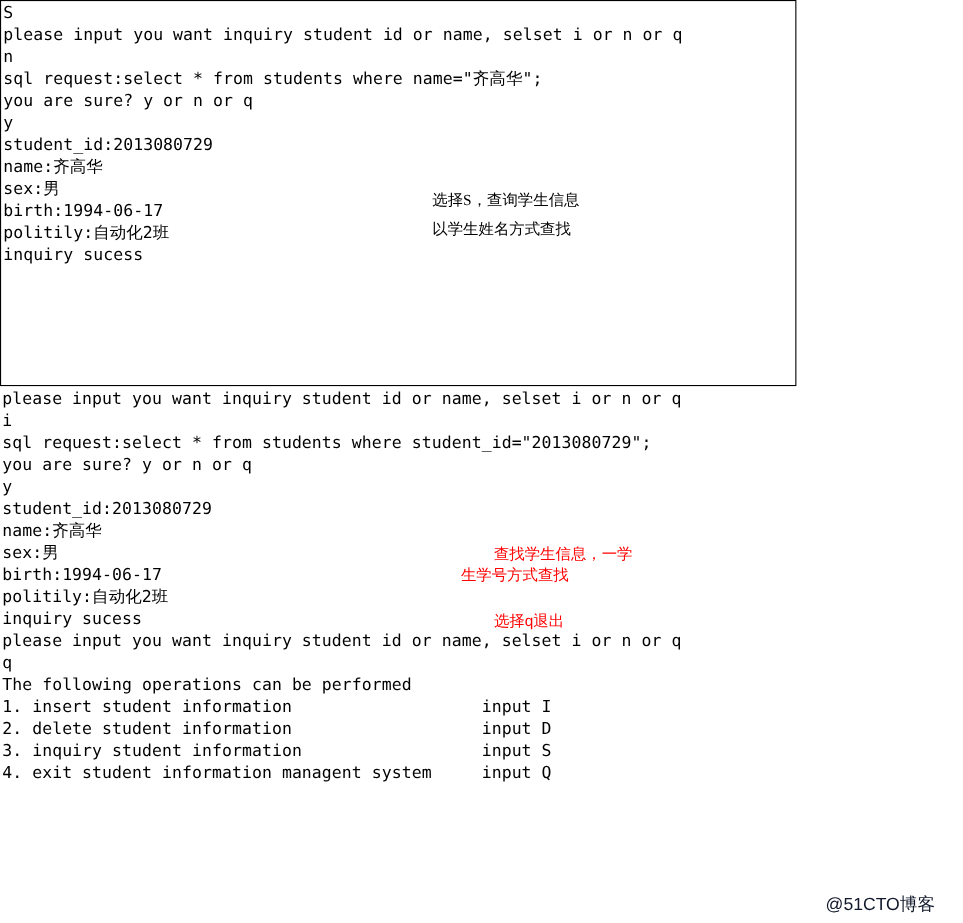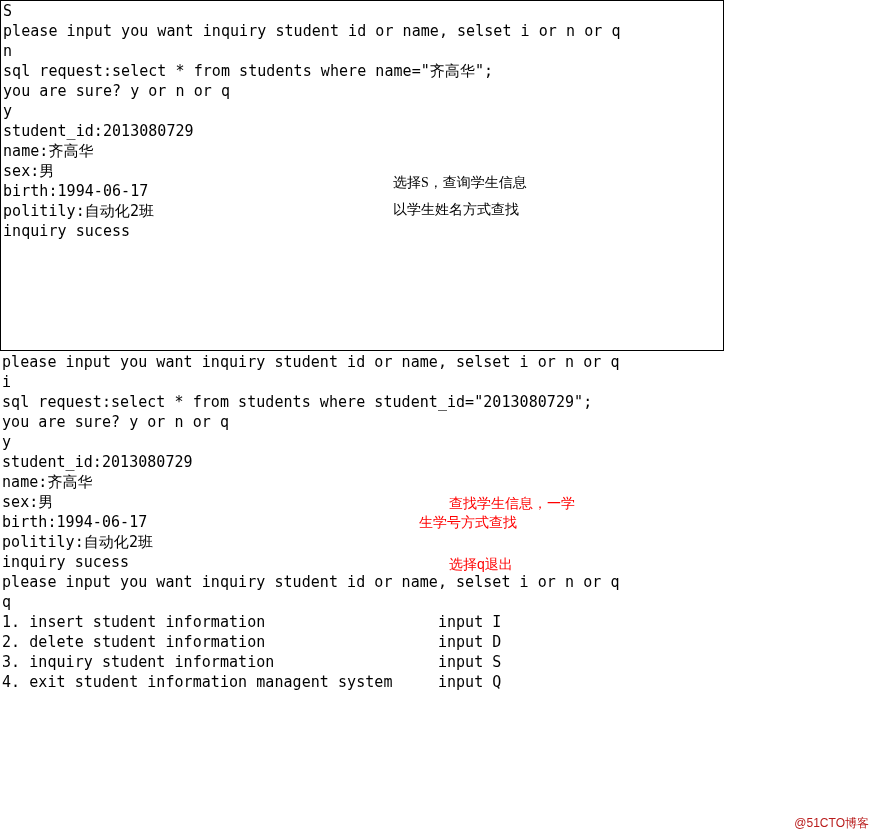--- a/index.html
+++ b/index.html
@@ -43,25 +43,25 @@
     position: absolute;
     font-family: "SimSun","Microsoft YaHei",sans-serif;
     font-size: 14px;
     line-height: 1.3;
     white-space: nowrap;
   }
   .annot.black { color: #000000; font-family: Liberation Serif, serif; }
   .annot.red { color: #ff0000; }
   .watermark {
     position: absolute;
-    right: 6px;
+    right: 25px;
     bottom: 6px;
     font-family: "Microsoft YaHei",sans-serif;
-    font-size: 12px;
-    color: #b91c1c;
+    font-size: 16px;
+    color: #0f172a;
   }
 </style>
 </head>
 <body>
 
 <div class="box1">
   <div class="terminal-line">S</div>
   <div class="terminal-line">please input you want inquiry student id or name, selset i or n or q</div>
   <div class="terminal-line">n</div>
   <div class="terminal-line"></div>
@@ -87,20 +87,21 @@
   <div class="terminal-line">y</div>
   <div class="terminal-line">student_id:2013080729</div>
   <div class="terminal-line">name:齐高华</div>
   <div class="terminal-line">sex:男</div>
   <div class="terminal-line">birth:1994-06-17</div>
   <div class="terminal-line">politily:自动化2班</div>
   <div class="terminal-line"></div>
   <div class="terminal-line">inquiry sucess</div>
   <div class="terminal-line">please input you want inquiry student id or name, selset i or n or q</div>
   <div class="terminal-line">q</div>
+  <div class="terminal-line">The following operations can be performed</div>
   <div class="terminal-line">1. insert student information                   input I</div>
   <div class="terminal-line">2. delete student information                   input D</div>
   <div class="terminal-line">3. inquiry student information                  input S</div>
   <div class="terminal-line">4. exit student information managent system     input Q</div>
 </div>
 
 <div class="annot black" style="left:393px; top:174px;">选择S，查询学生信息</div>
 <div class="annot black" style="left:393px; top:201px;">以学生姓名方式查找</div>
 
 <div class="annot red" style="left:449px; top:494px;">查找学生信息，一学</div>

